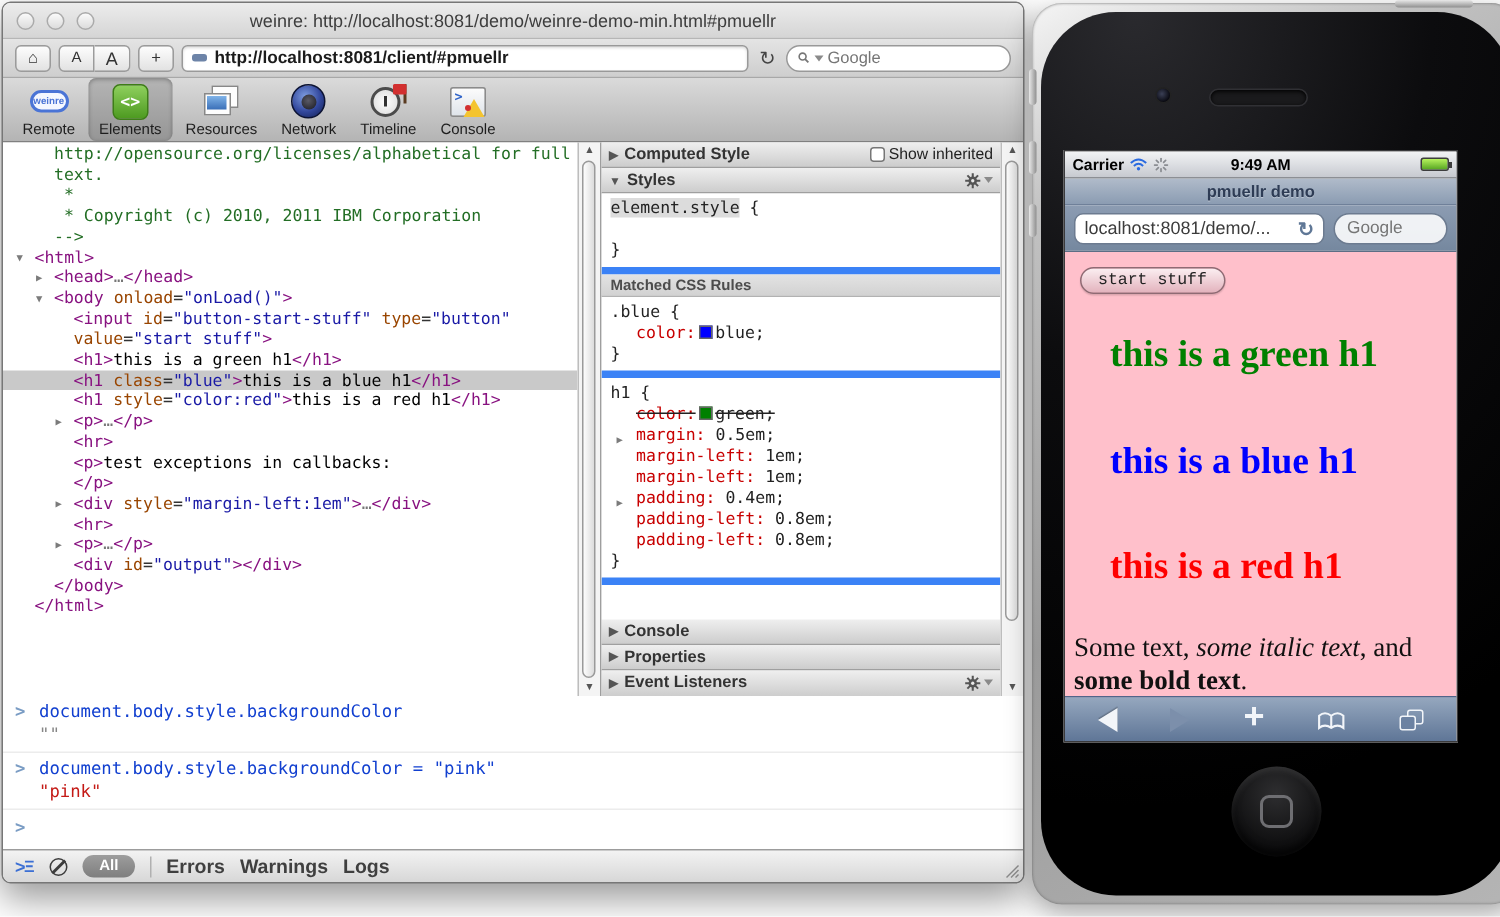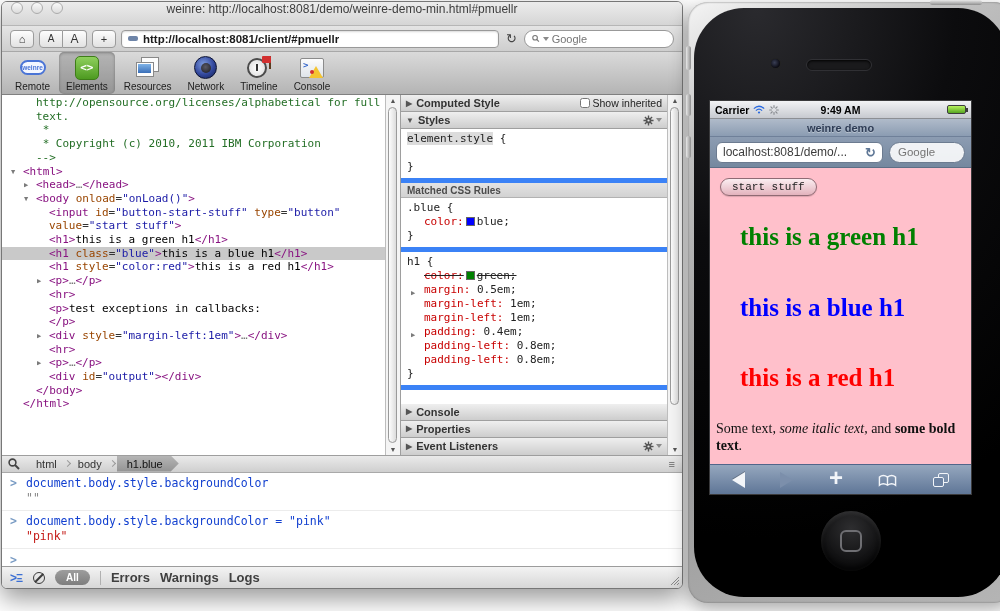--- a/index.html
+++ b/index.html
@@ -4,21 +4,21 @@
 <style>
   * { margin:0; padding:0; box-sizing:border-box; }
   html,body { width:1000px; height:611px; background:#fff; font-family:"Liberation Sans",sans-serif; overflow:hidden; }
   .stage { position:relative; width:1000px; height:611px; }
 
   
   .win { position:absolute; left:1px; top:1px; width:682px; height:588px;
          border:1px solid #777; border-radius:6px; overflow:hidden;
          box-shadow:0 10px 24px rgba(0,0,0,.4); display:flex; flex-direction:column; background:#fff; }
   .titlebar { height:24px; flex:0 0 24px; background:linear-gradient(#ececec,#d5d5d5);
-              border-bottom:1px solid #b6b6b6; display:flex; position:relative; }
+              border-bottom:1px solid #b6b6b6; display:flex; align-items:center; position:relative; }
   .lights { display:flex; gap:8px; padding-left:9px; }
   .light { width:12px; height:12px; border-radius:50%; border:1px solid #ababab;
            background:linear-gradient(#fafafa,#dcdcdc); }
   .win-title { position:absolute; left:0; right:0; text-align:center; font-size:12px; color:#3d3d3d; }
 
   .navbar { height:26px; flex:0 0 26px; background:linear-gradient(#e4e4e4,#cecece);
             border-bottom:1px solid #a8a8a8; display:flex; align-items:center; gap:5px; padding:0 8px; }
   .nav-btn { height:18px; min-width:24px; padding:0 5px; border:1px solid #9b9b9b; border-radius:4px;
              background:linear-gradient(#fdfdfd,#e2e2e2); font-size:11px; color:#333;
              display:flex; align-items:center; justify-content:center; }
@@ -199,21 +199,21 @@
                color:#333; font-family:"Liberation Sans",sans-serif; }
   .ph-content { flex:1 1 auto; overflow:hidden; font-family:"Liberation Serif",serif; }
   .start-btn { display:inline-block; margin:10px 0 0 10px; padding:2px 11px; font-size:11px;
                font-family:Liberation Mono, monospace; color:#222;
                background:linear-gradient(#fbeef1,#e3b3bd); border:1px solid #8f6b74; border-radius:11px;
                box-shadow:0 1px 1px rgba(0,0,0,.15); }
   .ph-h1 { font-size:25px; font-weight:bold; line-height:1.22; padding:0 14px 0 30px; }
   .ph-h1.g { margin-top:26px; }
   .ph-h1.b { margin-top:40px; }
   .ph-h1.r { margin-top:40px; }
-  .ph-p { margin-top:26px; padding:0 6px; font-size:14px; line-height:1.25; color:#111; }
+  .ph-p { margin-top:26px; padding:0 6px; font-size:18px; line-height:1.25; color:#111; }
   .ph-p .it { font-style:italic; }
   .ph-p .bd { font-weight:bold; }
   .ph-toolbar { flex:0 0 30px; background:linear-gradient(#95a7be,#5f7697); border-top:1px solid #51658a;
                 display:flex; align-items:center; justify-content:space-between; padding:0 22px; }
   .nav-tri-l { width:0; height:0; border-top:8px solid transparent; border-bottom:8px solid transparent;
                border-right:13px solid #f2f5f9; filter:drop-shadow(0 -1px 0 rgba(0,0,0,.25)); }
   .nav-tri-r { width:0; height:0; border-top:8px solid transparent; border-bottom:8px solid transparent;
                border-left:13px solid #7c8fab; }
   .tb-plus { color:#f2f5f9; font-size:24px; font-weight:bold; line-height:1; margin-top:-3px; }
   .pages-ico { position:relative; width:16px; height:14px; }
@@ -431,36 +431,20 @@
         </div>
       </div>
 
       <div class="vscroll">
         <span class="arr up">▲</span>
         <span class="thumb" style="top:12px; bottom:50px;"></span>
         <span class="arr dn">▼</span>
       </div>
     </div>
 
-    <div class="crumbbar">
-      <span class="mag">
-        <svg width="12" height="12" viewBox="0 0 12 12">
-            <circle cx="4.5" cy="4.5" r="3.4" fill="none" stroke="#444" stroke-width="1.6"></circle>
-            <line x1="7" y1="7" x2="11" y2="11" stroke="#444" stroke-width="2"></line>
-          </svg>
-      </span>
-      <span id="crumbs" style="display:flex;align-items:center;">
-          <span class="crumb">html</span>
-          <span class="csep"></span>
-          <span class="crumb">body</span>
-          <span class="csep"></span>
-          <span class="crumb sel">h1.blue</span>
-        </span>
-      <span class="crumb-right">≡</span>
-    </div>
 
     <div class="console" id="console-area">
         <div class="con-group">
           <div class="con-row con-input"><span class="gt">&gt;</span>document.body.style.backgroundColor</div>
           <div class="con-row con-res-gray">""</div>
         </div>
         <div class="con-group">
           <div class="con-row con-input"><span class="gt">&gt;</span>document.body.style.backgroundColor = "pink"</div>
           <div class="con-row con-res-red">"pink"</div>
         </div>
@@ -515,21 +499,21 @@
                 <line x1="2.3" y1="2.3" x2="3.9" y2="3.9"></line>
                 <line x1="8.1" y1="8.1" x2="9.7" y2="9.7"></line>
                 <line x1="8.1" y1="3.9" x2="9.7" y2="2.3"></line>
                 <line x1="2.3" y1="9.7" x2="3.9" y2="8.1"></line>
               </g>
             </svg>
           <span class="time">9:49 AM</span>
           <span class="battery"></span>
         </div>
 
-        <div class="ph-title">weinre demo</div>
+        <div class="ph-title">pmuellr demo</div>
 
         <div class="ph-urlbar">
           <span class="ph-url">
             <span class="ph-url-text">localhost:8081/demo/...</span>
             <span class="ph-reload">↻</span>
           </span>
           <span class="ph-search">
             <input type="text" placeholder="Google" style="">
           </span>
         </div>

